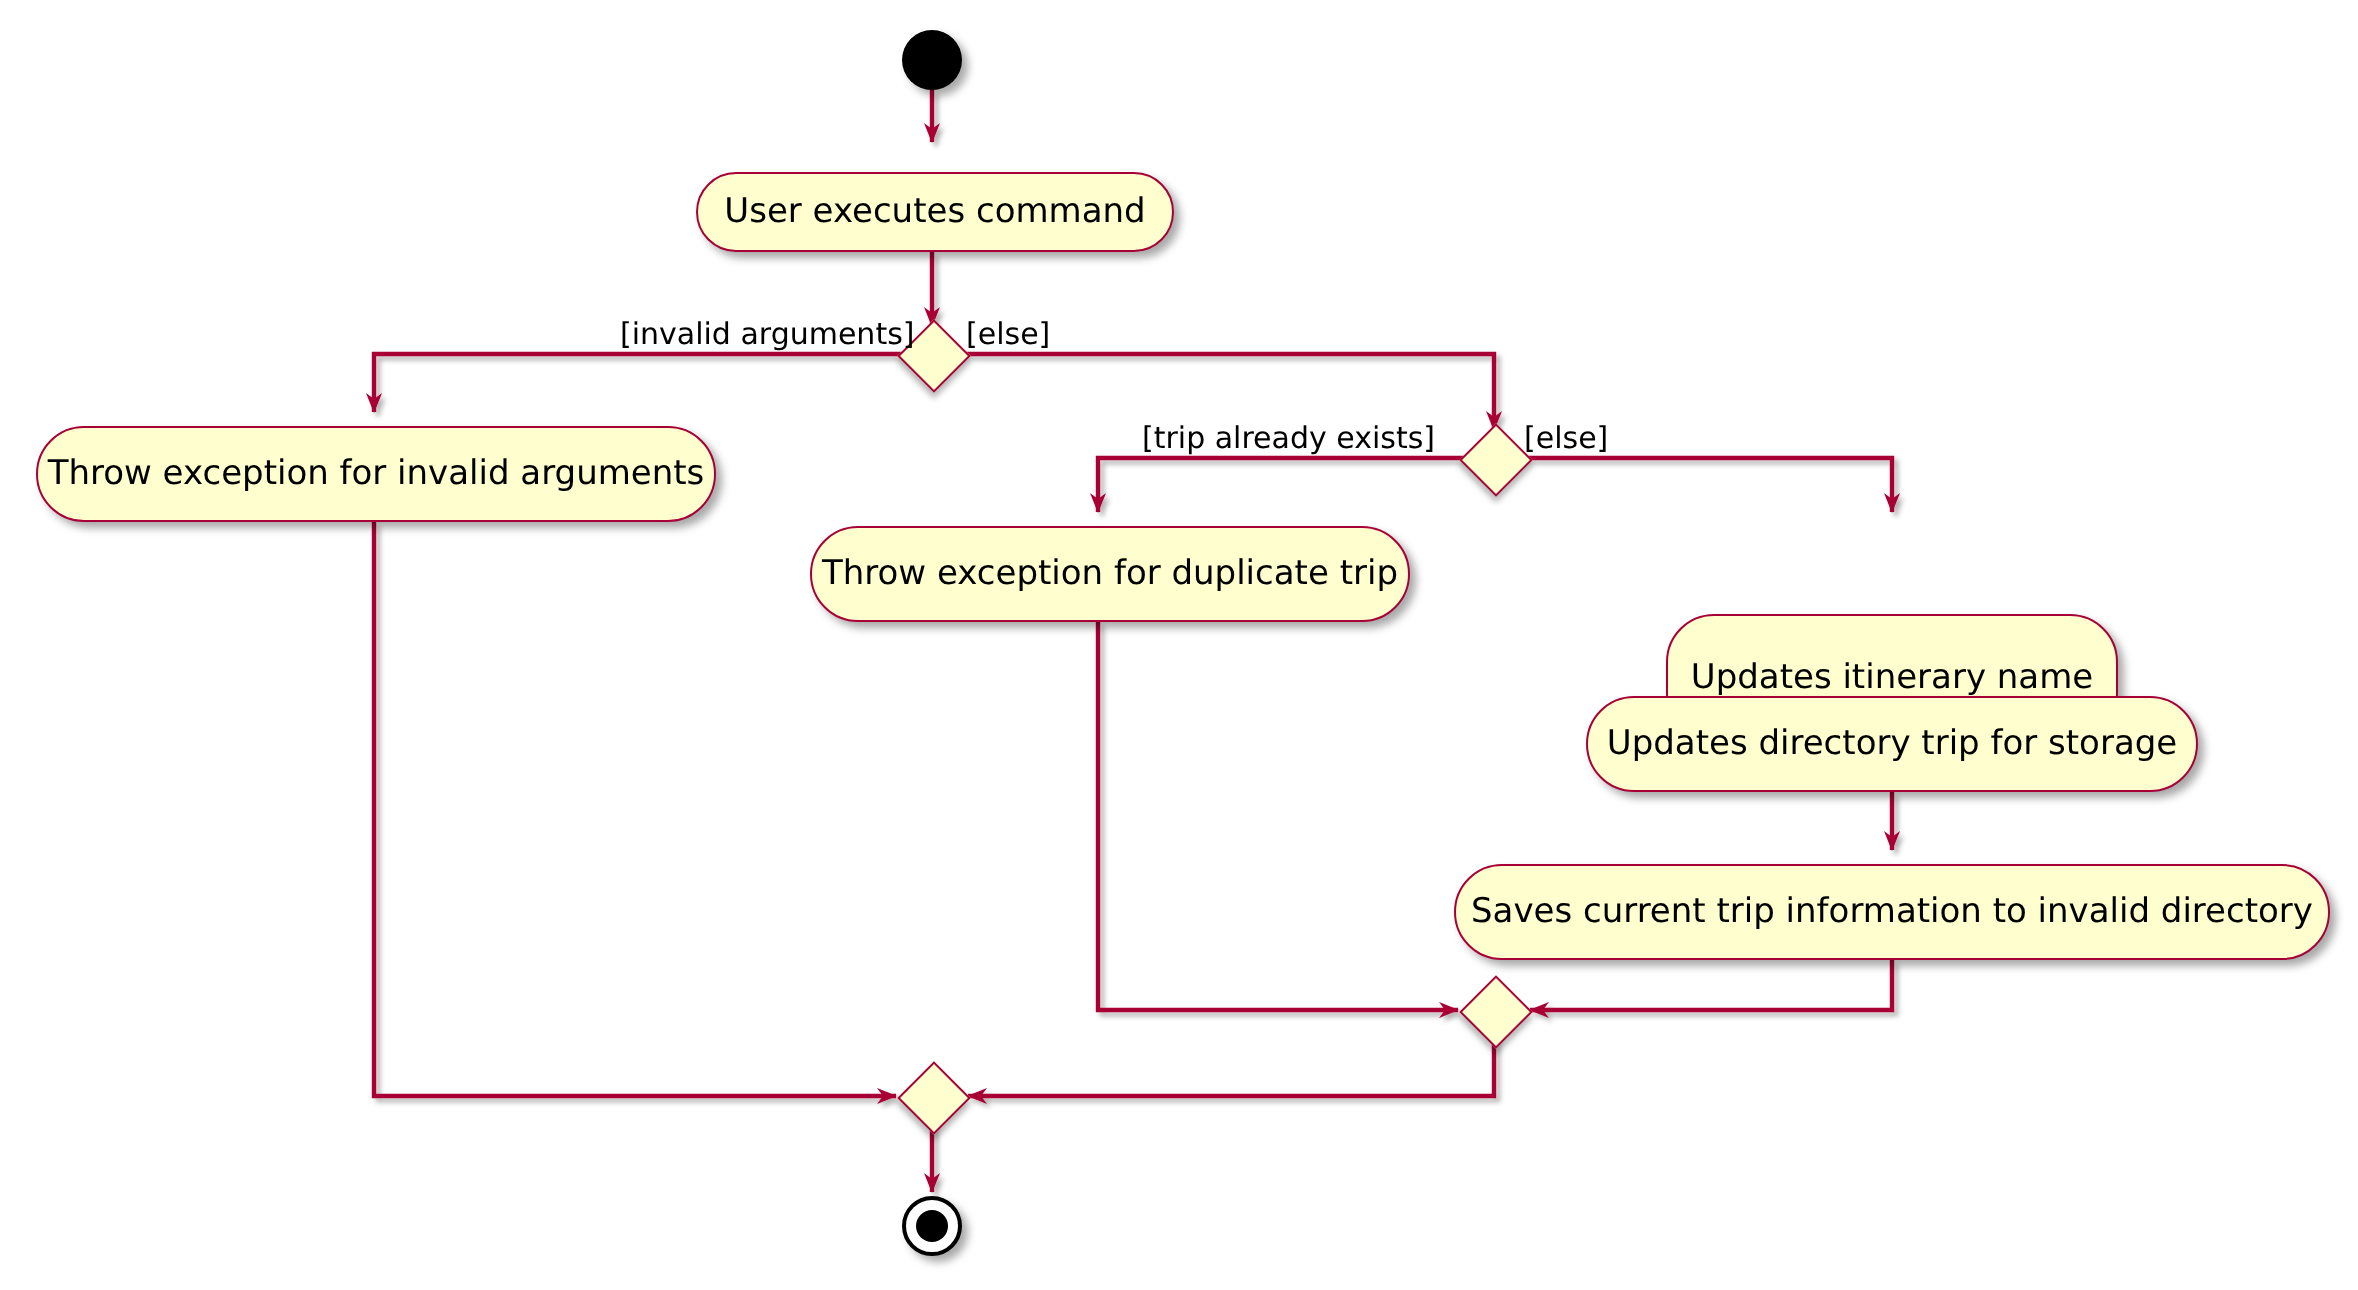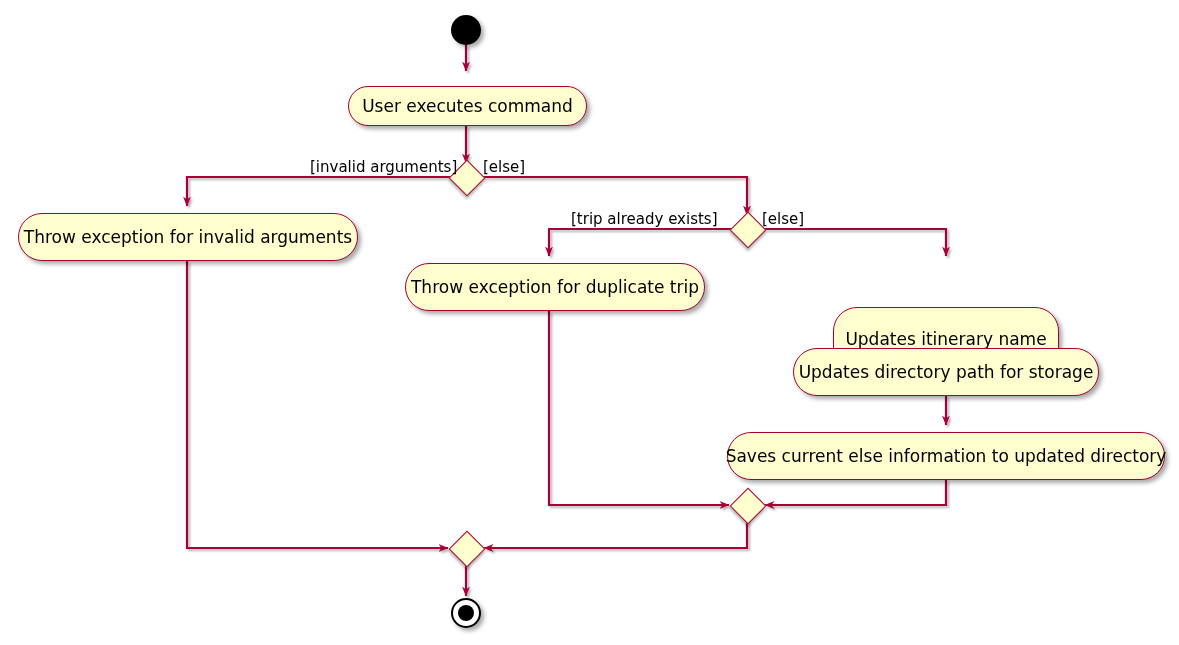--- a/index.html
+++ b/index.html
@@ -164,25 +164,25 @@
 
   <div class="activity" style="left:405px; top:263px; width:300px; height:48px;justify-content:center;">
     <span class="label">Throw exception for duplicate trip</span>
   </div>
 
   <div class="activity" style="left:833px; top:263px; width:226px; height:64px;margin-top:44px;">
     <span class="label">Updates itinerary name</span>
   </div>
 
   <div class="activity" style="left:793px; top:348px; width:306px; height:48px;">
-    <span class="label">Updates directory path for storage</span>
+    <span class="label">Updates directory trip for storage</span>
   </div>
 
   <div class="activity" style="left:727px; top:432px; width:438px; height:48px;">
-    <span class="label">Saves current else information to updated directory</span>
+    <span class="label">Saves current trip information to invalid directory</span>
   </div>
 
   <div class="diamond" style="left:454px; top:165px;"></div>
 
   <div class="diamond" style="left:735px; top:217px;"></div>
 
   <div class="diamond" style="left:735px; top:493px;"></div>
 
   <div class="diamond" style="left:454px; top:536px;"></div>
 

